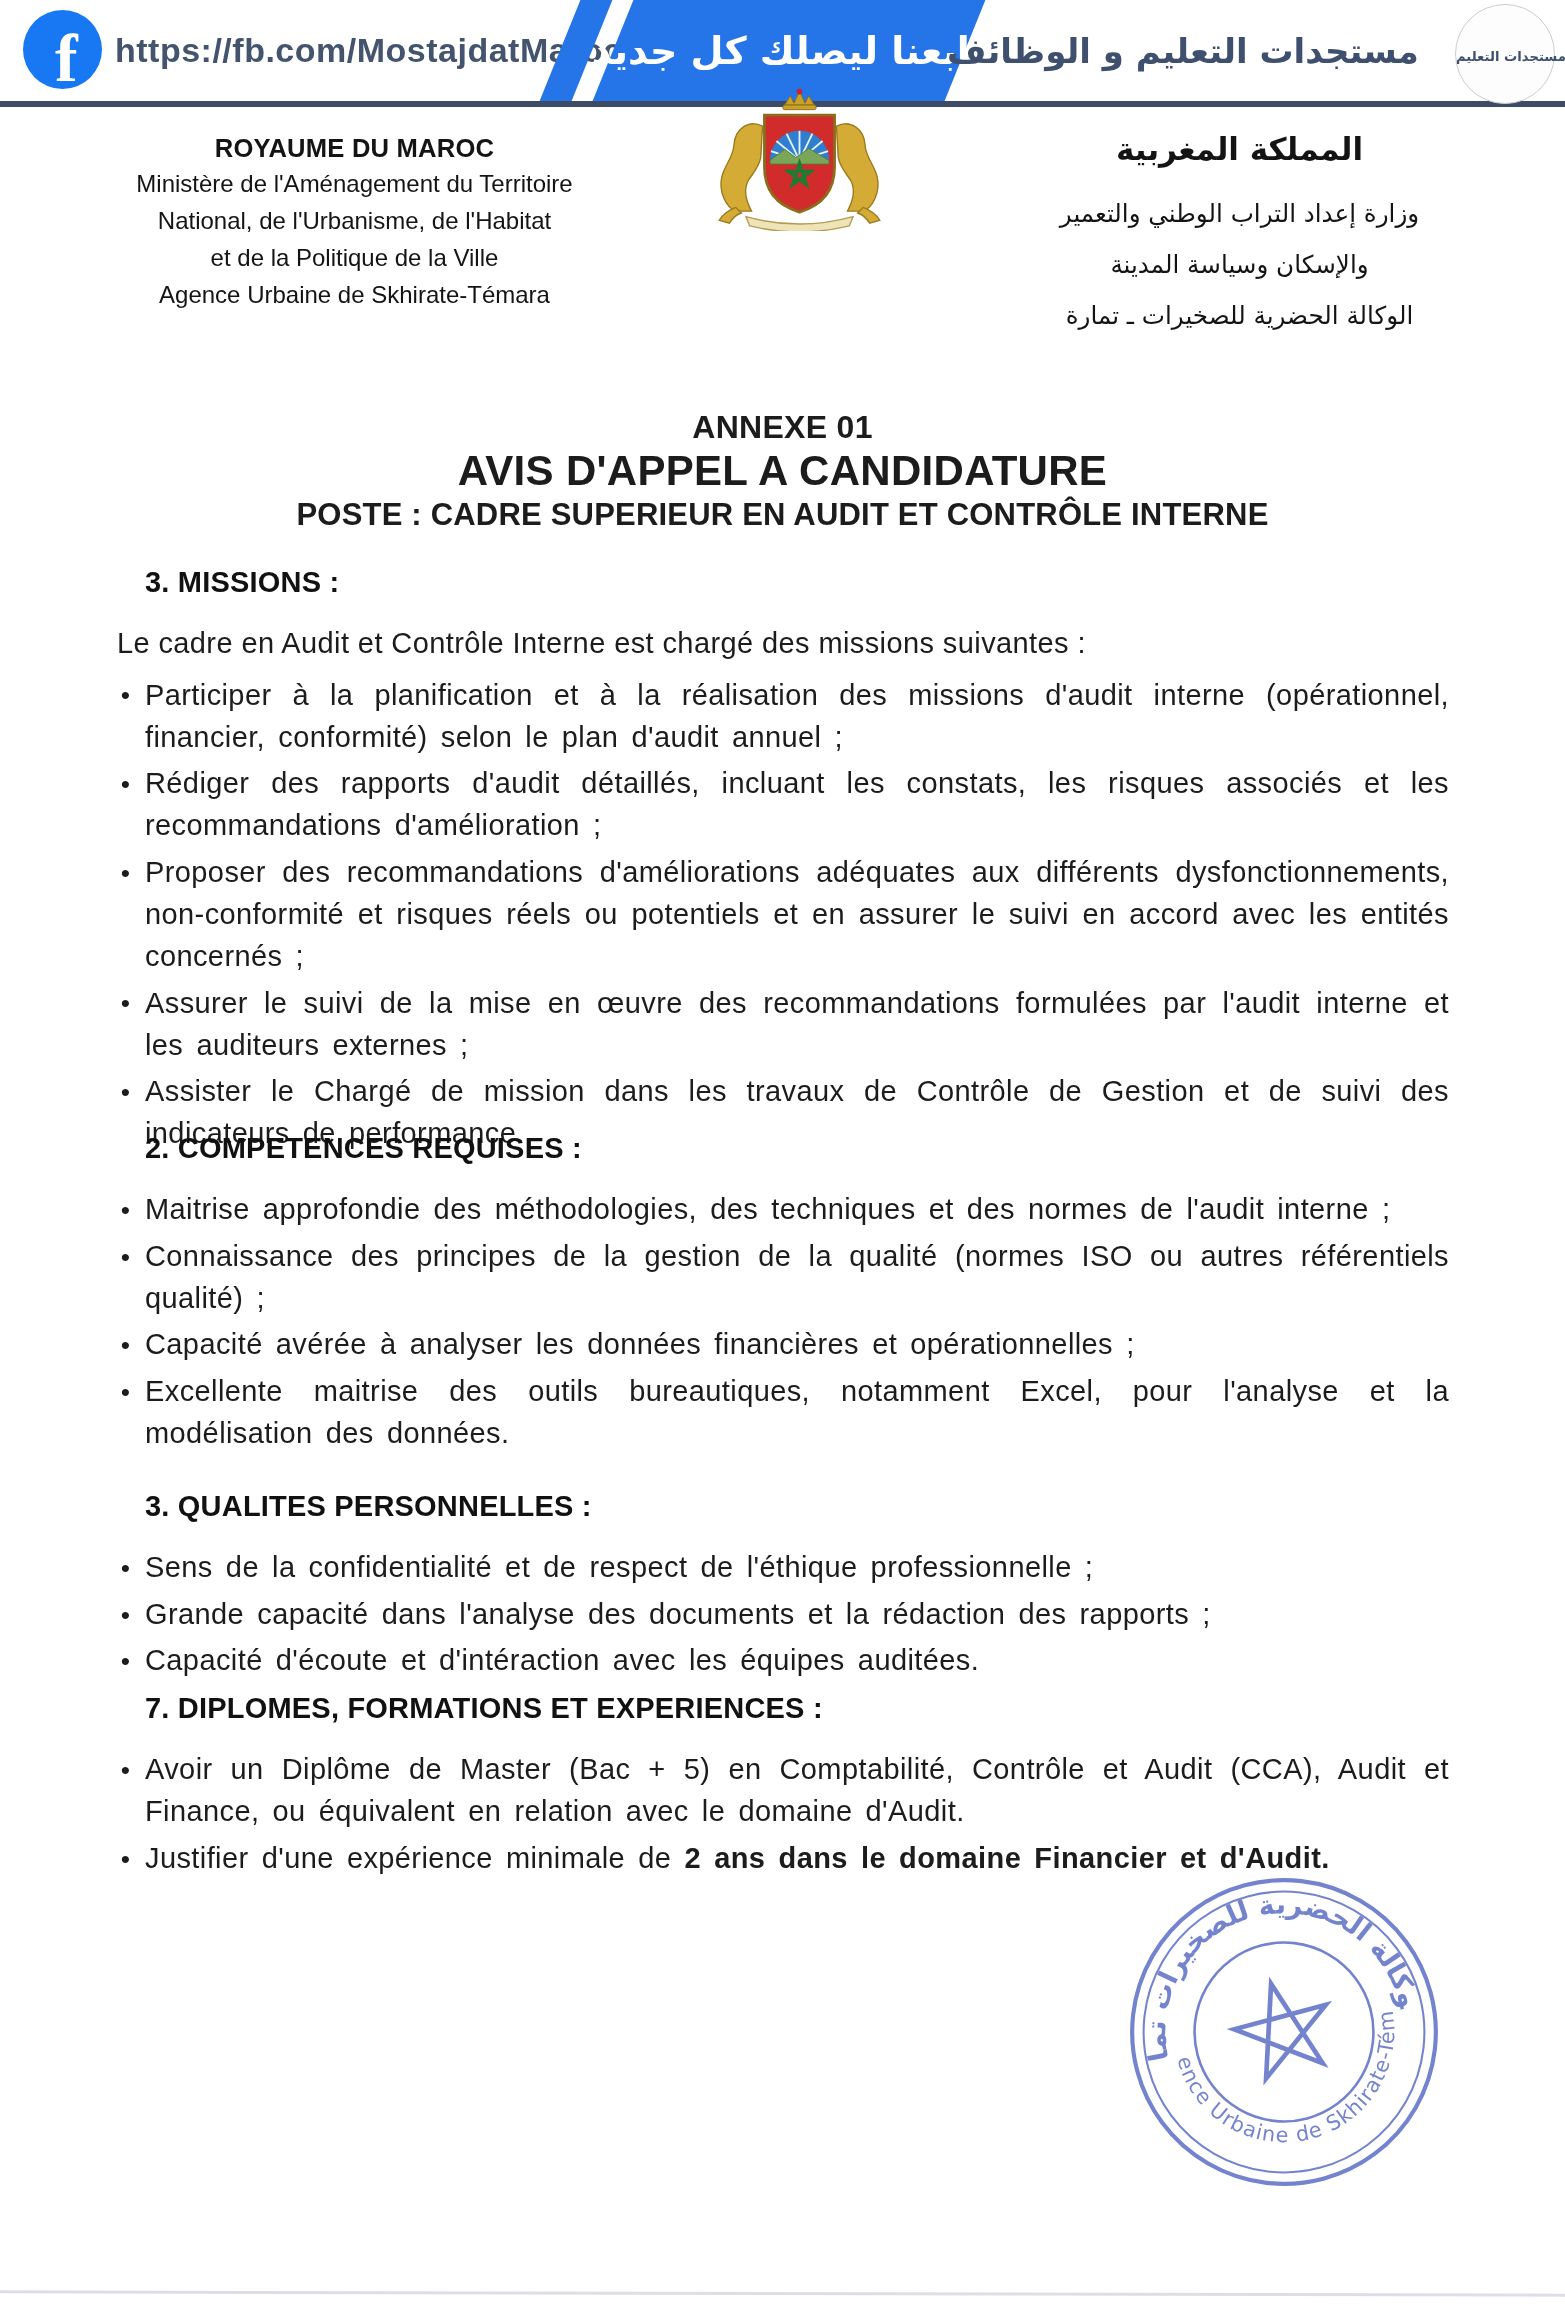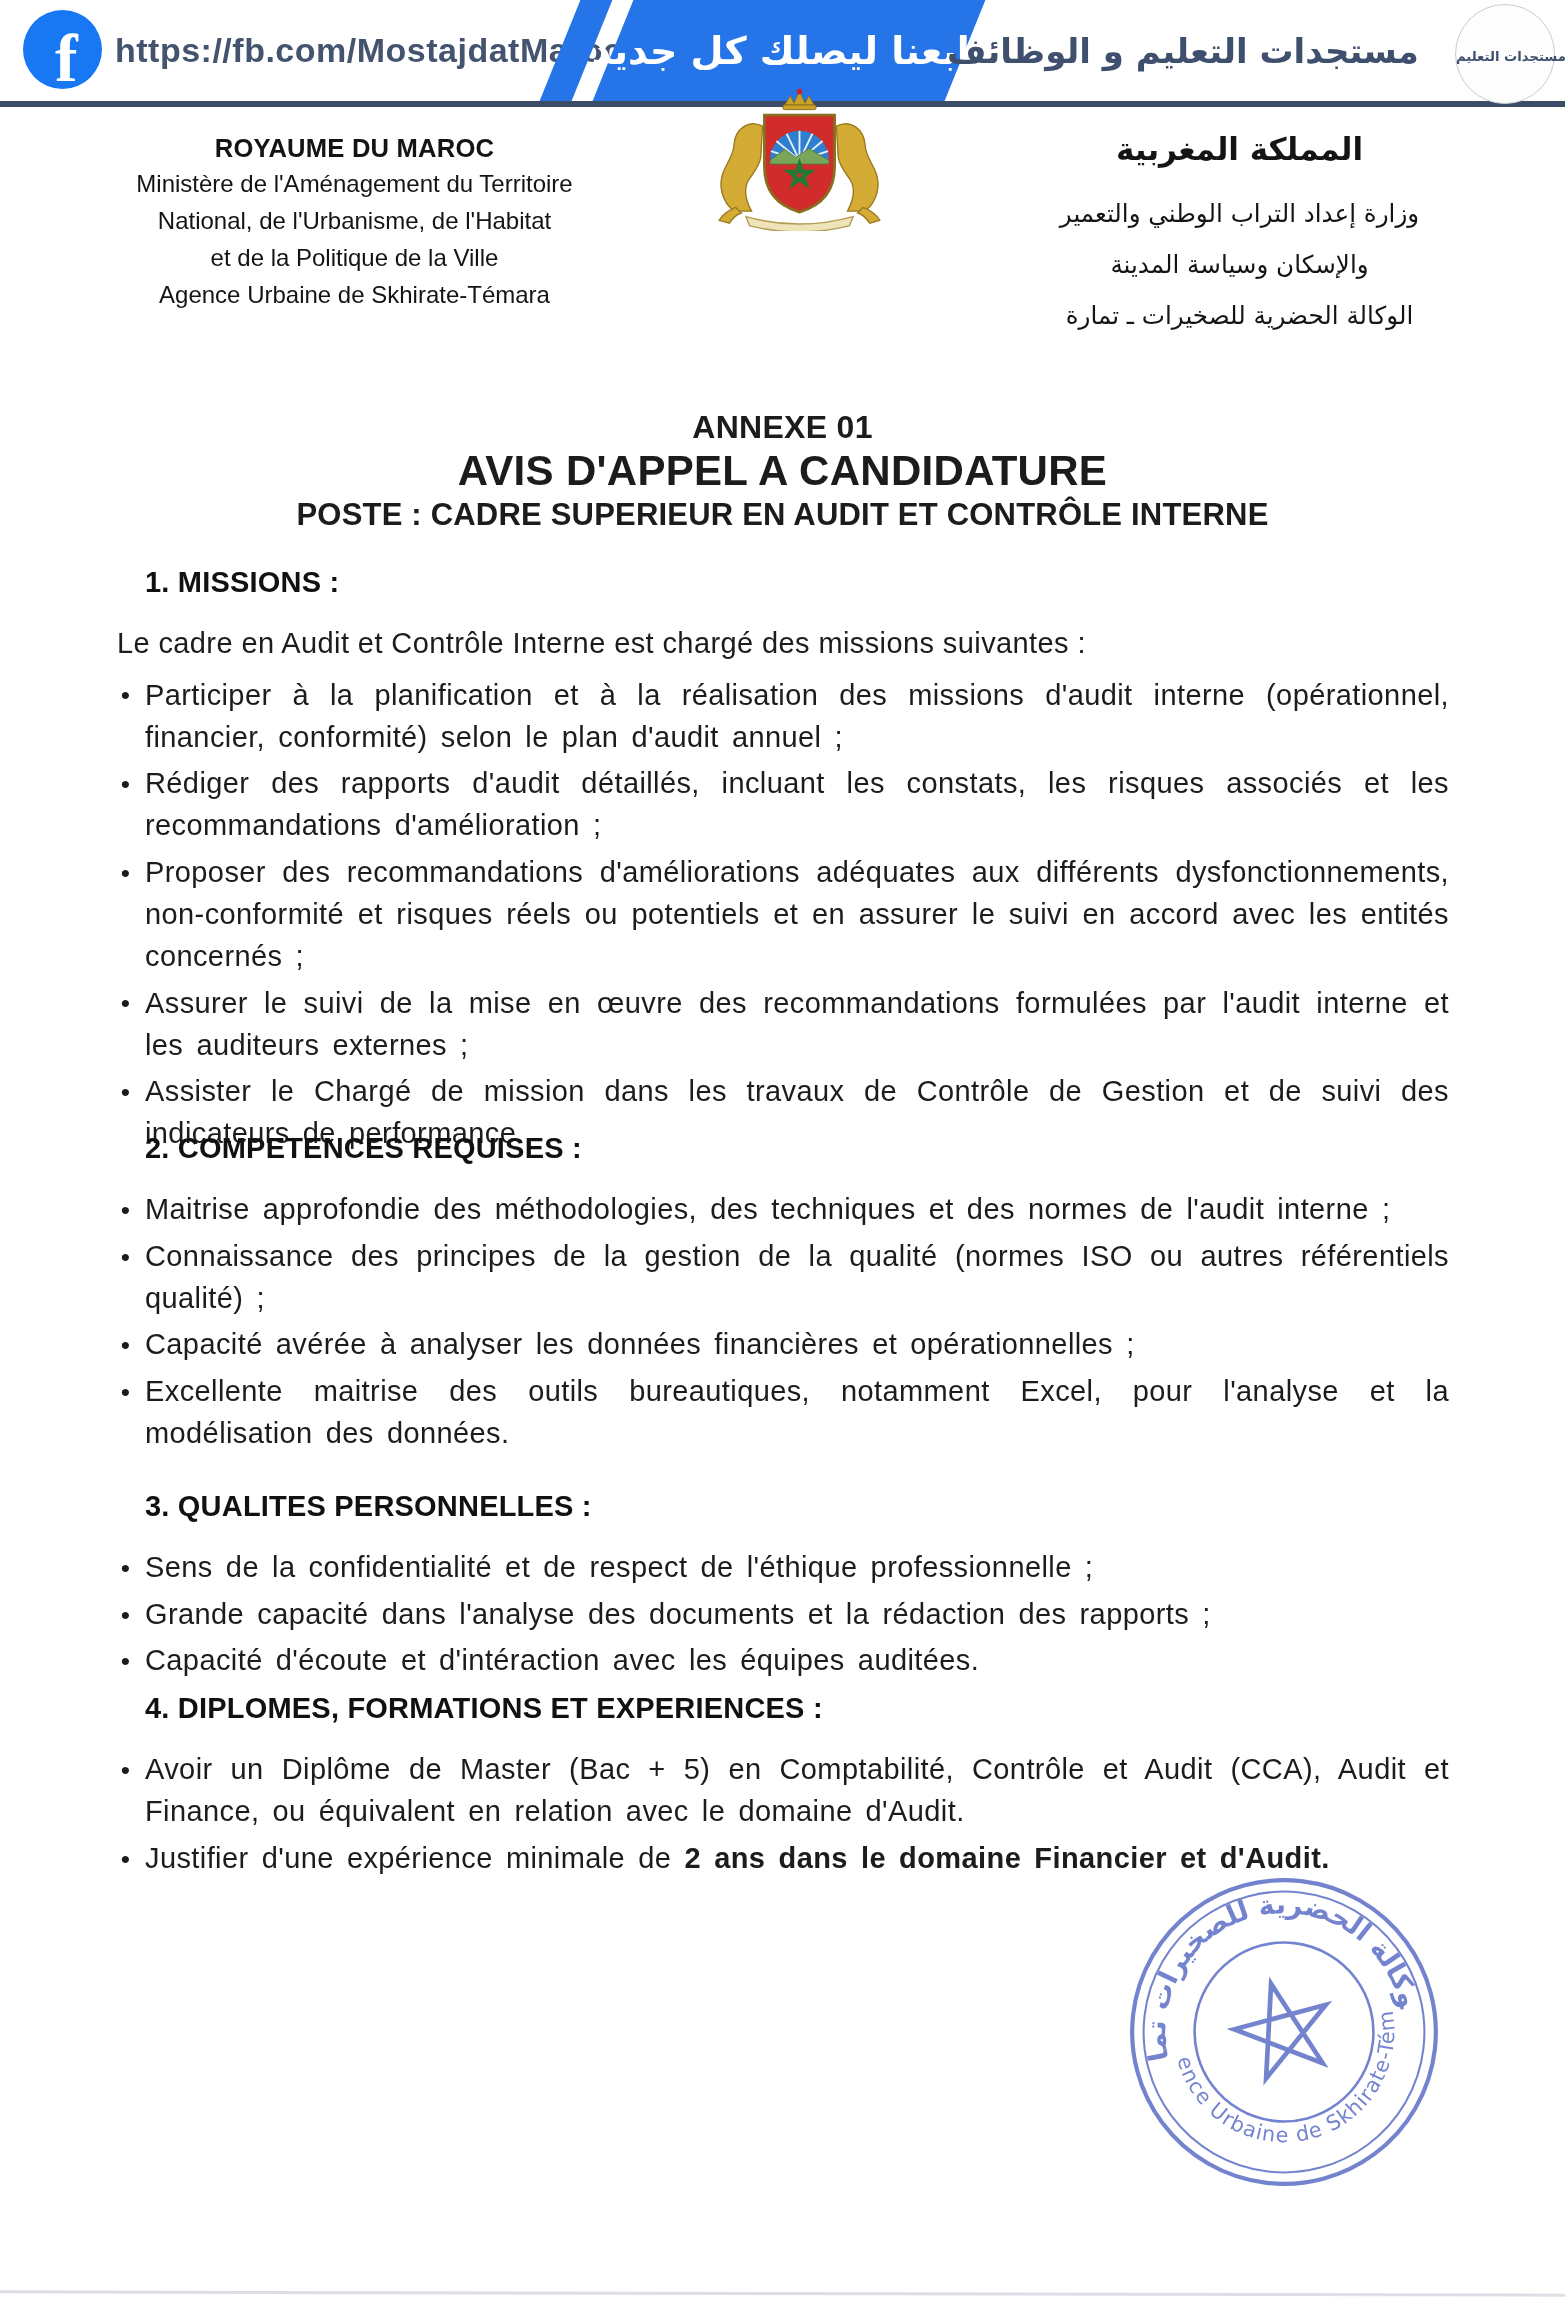--- a/index.html
+++ b/index.html
@@ -123,21 +123,21 @@
 </div>
 
 <div class="title-block">
   <div class="t1">ANNEXE 01</div>
   <div class="t2">AVIS D'APPEL A CANDIDATURE</div>
   <div class="t3">POSTE : CADRE SUPERIEUR EN AUDIT ET CONTRÔLE INTERNE</div>
 </div>
 
 <div class="sections">
     <section style="top: 566px;">
-      <h3>1. MISSIONS :</h3>
+      <h3>3. MISSIONS :</h3>
       <p class="intro">Le cadre en Audit et Contrôle Interne est chargé des missions suivantes :</p>
       <ul>
         <li><span>Participer à la planification et à la réalisation des missions d'audit interne (opérationnel, financier, conformité) selon le plan d'audit annuel ;</span></li>
         <li><span>Rédiger des rapports d'audit détaillés, incluant les constats, les risques associés et les recommandations d'amélioration ;</span></li>
         <li><span>Proposer des recommandations d'améliorations adéquates aux différents dysfonctionnements, non-conformité et risques réels ou potentiels et en assurer le suivi en accord avec les entités concernés ;</span></li>
         <li><span>Assurer le suivi de la mise en œuvre des recommandations formulées par l'audit interne et les auditeurs externes ;</span></li>
         <li><span>Assister le Chargé de mission dans les travaux de Contrôle de Gestion et de suivi des indicateurs de performance.</span></li>
       </ul>
     </section>
     <section style="top: 1132px;">
@@ -151,21 +151,21 @@
     </section>
     <section style="top: 1490px;">
       <h3>3. QUALITES PERSONNELLES :</h3>
       <ul>
         <li><span>Sens de la confidentialité et de respect de l'éthique professionnelle ;</span></li>
         <li><span>Grande capacité dans l'analyse des documents et la rédaction des rapports ;</span></li>
         <li><span>Capacité d'écoute et d'intéraction avec les équipes auditées.</span></li>
       </ul>
     </section>
     <section style="top: 1692px;">
-      <h3>4. DIPLOMES, FORMATIONS ET EXPERIENCES :</h3>
+      <h3>7. DIPLOMES, FORMATIONS ET EXPERIENCES :</h3>
       <ul>
         <li><span>Avoir un Diplôme de Master (Bac + 5) en Comptabilité, Contrôle et Audit (CCA), Audit et Finance, ou équivalent en relation avec le domaine d'Audit.</span></li>
         <li><span>Justifier d'une expérience minimale de </span><b>2 ans dans le domaine Financier et d'Audit.</b></li>
       </ul>
     </section>
   </div>
 
 <svg class="stamp" viewBox="0 0 300 300">
   <defs>
     <path id="stampTop" d="M 36 150 A 114 114 0 0 1 264 150" fill="none"></path>

